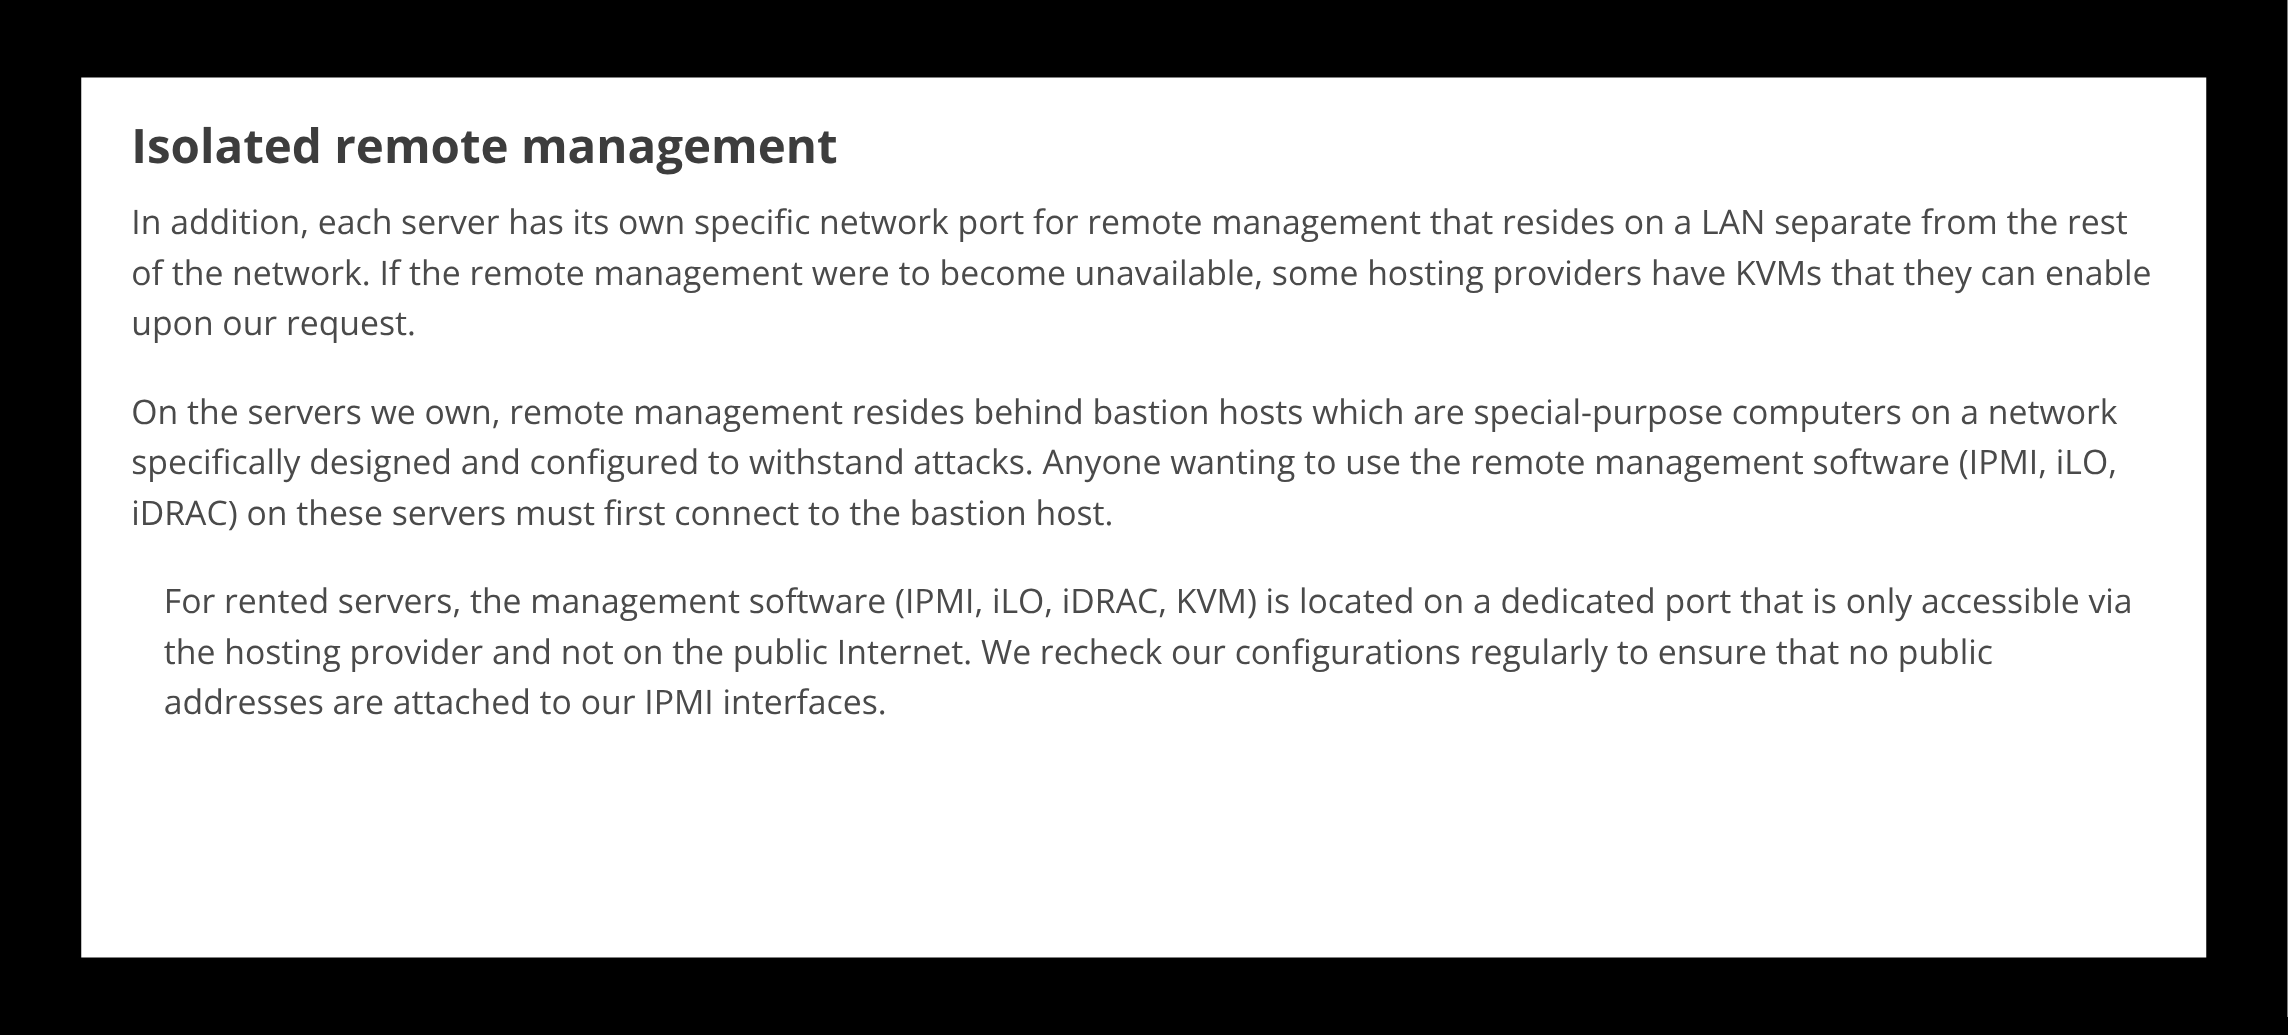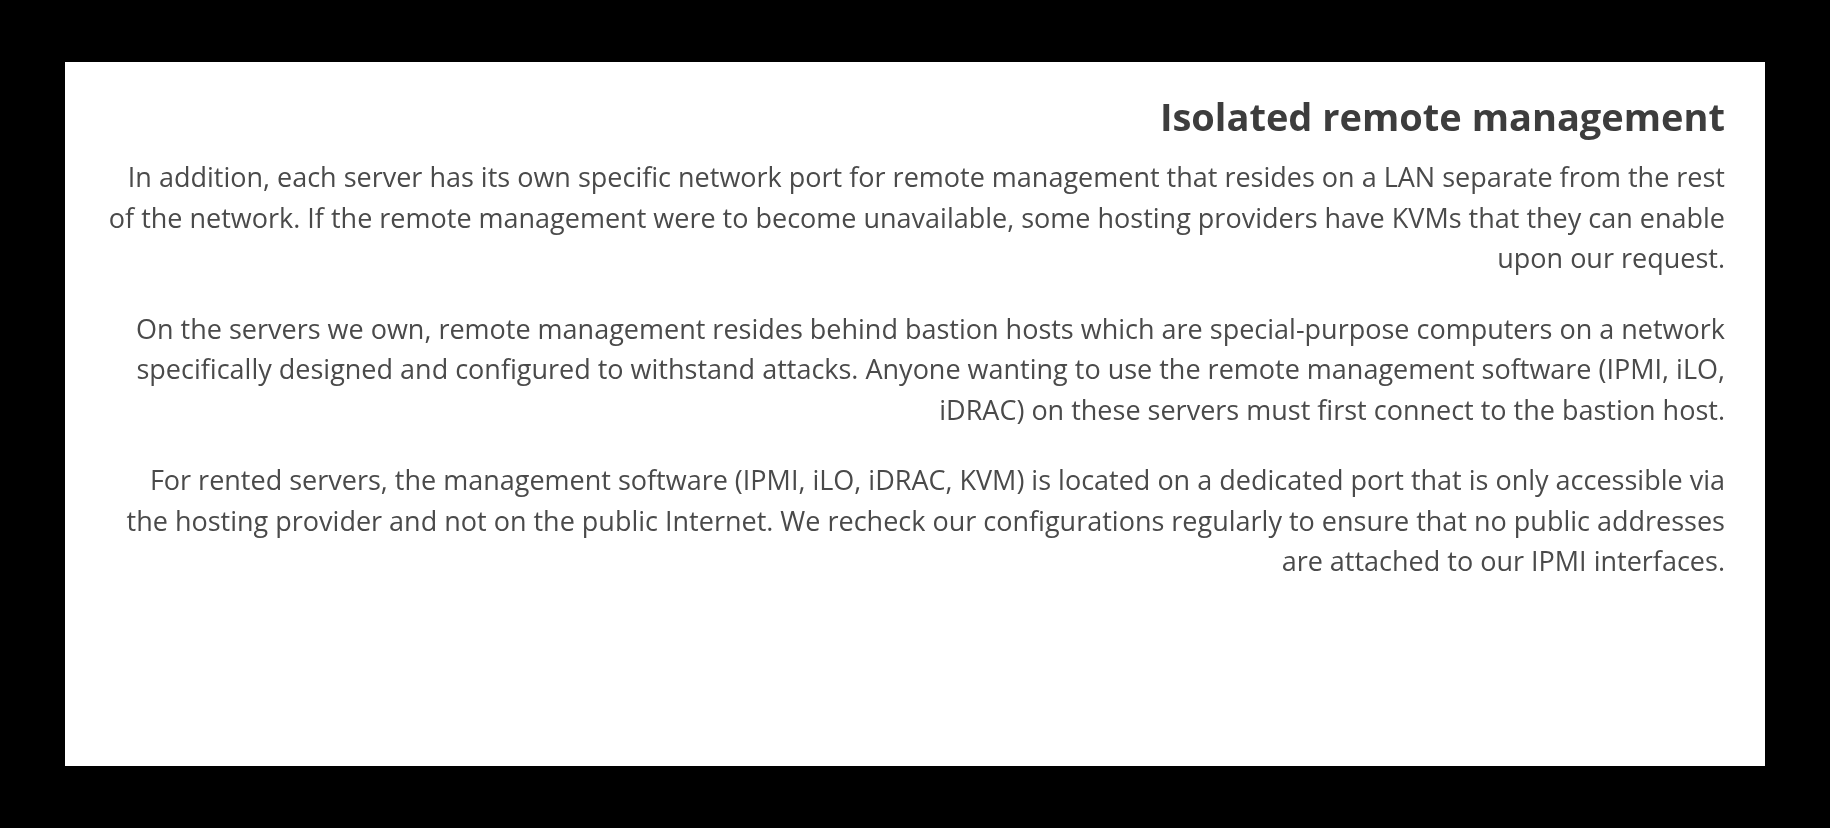--- a/index.html
+++ b/index.html
@@ -16,38 +16,38 @@
       align-items: center;
       justify-content: center;
       padding: 62px 65px;
     }
     .document-card {
       background-color: #ffffff;
       width: 100%;
       height: 100%;
       padding: 30px 40px 44px 40px;
       box-shadow: 0 2px 8px rgba(0,0,0,0.3);
-      text-align: right;
     }
     .heading {
       font-size: 38px;
       font-weight: 700;
       color: #3d3d3d;
       margin-bottom: 16px;
       line-height: 1.3;
     }
     .paragraph {
       font-size: 27px;
       font-weight: 400;
       color: #4a4a4a;
       line-height: 1.5;
       margin-bottom: 30px;
     }
     .paragraph:last-child {
       margin-bottom: 0;
+      margin-left: 26px;
     }
   </style>
 </head>
 <body>
 
 <div class="document-card">
   <h2 class="heading">Isolated remote management</h2>
   <p class="paragraph">In addition, each server has its own specific network port for remote management that resides on a LAN separate from the rest of the network. If the remote management were to become unavailable, some hosting providers have KVMs that they can enable upon our request.</p>
   <p class="paragraph">On the servers we own, remote management resides behind bastion hosts which are special-purpose computers on a network specifically designed and configured to withstand attacks. Anyone wanting to use the remote management software (IPMI, iLO, iDRAC) on these servers must first connect to the bastion host.</p>
   <p class="paragraph">For rented servers, the management software (IPMI, iLO, iDRAC, KVM) is located on a dedicated port that is only accessible via the hosting provider and not on the public Internet. We recheck our configurations regularly to ensure that no public addresses are attached to our IPMI interfaces.</p>

